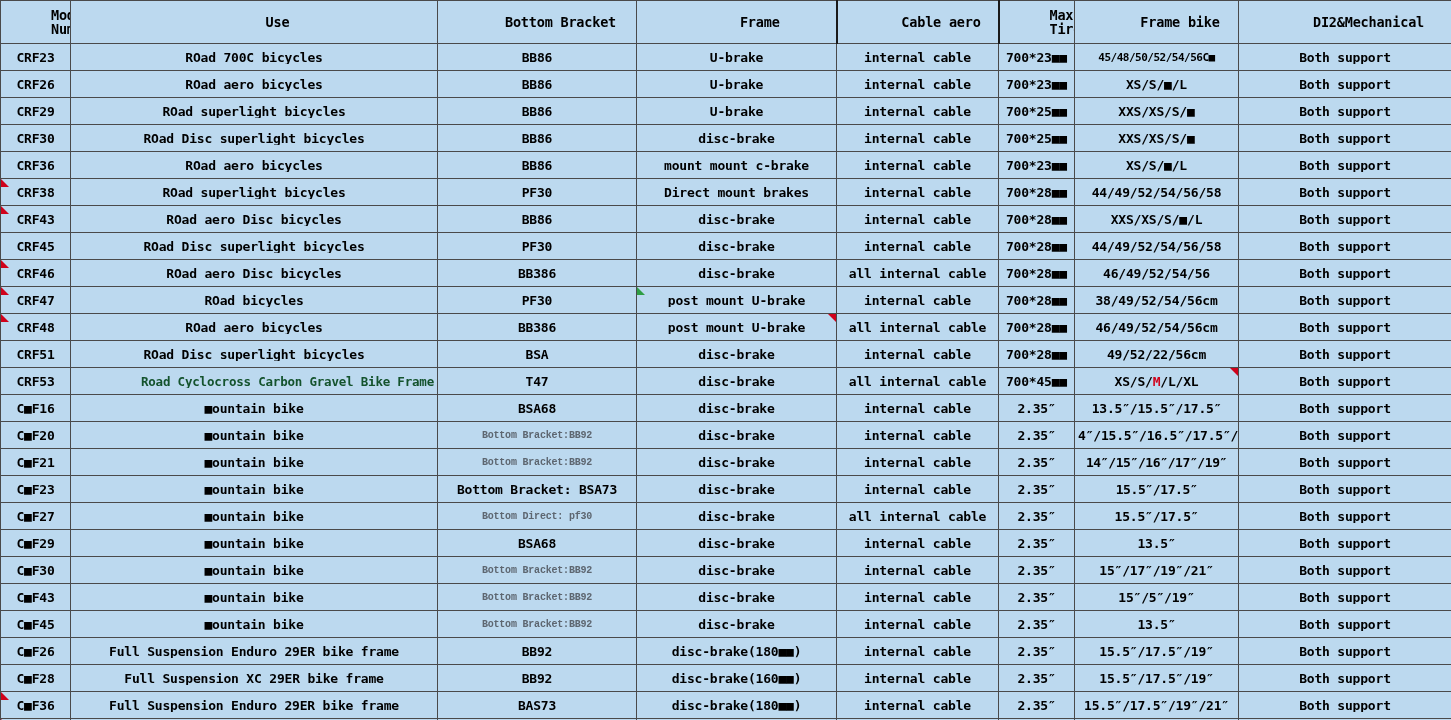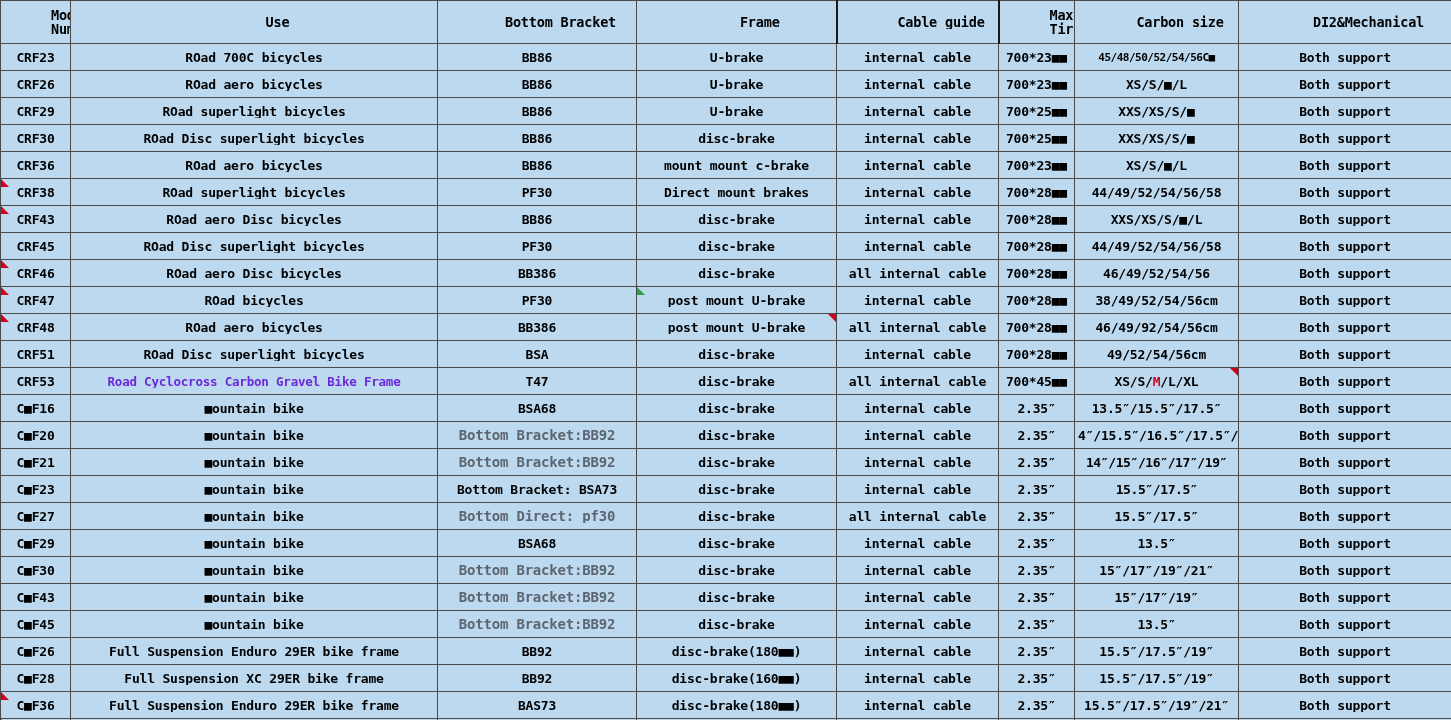--- a/index.html
+++ b/index.html
@@ -51,27 +51,29 @@
 
   .cell-inner {
     display: block;
     padding: 0 3px;
     overflow: hidden;
     text-overflow: clip;
     white-space: nowrap;
   }
   
   td.small-grey .cell-inner {
-    font-size: 14px;
+    font-size: 10px;
     color: #5d6670;
     font-weight: bold;
+    font-family: Liberation Mono, monospace;
   }
   td.grey-text .cell-inner {
-    color: #6d28d9;
+    color: #14532d;
     font-size: 12.5px;
+    text-align: right;
   }
   td.tight .cell-inner {
     font-size: 13px;
     letter-spacing: -0.4px;
   }
   td.tight2 .cell-inner {
     font-size: 11px;
     letter-spacing: -0.5px;
   }
   .red-letter { color: #d0021b; }
@@ -130,27 +132,27 @@
       <th>
           <span class="cell-inner">Use</span>
         </th>
       <th>
           <span class="cell-inner">Bottom Bracket</span>
         </th>
       <th>
           <span class="cell-inner">Frame</span>
         </th>
       <th class="hdr-strong">
-          <span class="cell-inner">Cable guide</span>
+          <span class="cell-inner">Cable aero</span>
         </th>
       <th>
           <span class="cell-inner">Max Tire</span>
         </th>
       <th>
-          <span class="cell-inner">Carbon size</span>
+          <span class="cell-inner">Frame bike</span>
         </th>
       <th>
           <span class="cell-inner">DI2&amp;Mechanical</span>
         </th>
     </tr>
   </thead>
   <tbody id="table-body">
       <tr>
         <td>
           <span class="cell-inner">CRF23</span>
@@ -431,21 +433,21 @@
           <span class="cell-inner">post mount U-brake</span>
           <span class="marker-red right"></span>
         </td>
         <td>
           <span class="cell-inner">all internal cable</span>
         </td>
         <td>
           <span class="cell-inner">700*28■■</span>
         </td>
         <td>
-          <span class="cell-inner">46/49/92/54/56cm</span>
+          <span class="cell-inner">46/49/52/54/56cm</span>
         </td>
         <td>
           <span class="cell-inner">Both support</span>
         </td>
       </tr>
       <tr>
         <td>
           <span class="cell-inner">CRF51</span>
         </td>
         <td>
@@ -457,21 +459,21 @@
         <td>
           <span class="cell-inner">disc-brake</span>
         </td>
         <td>
           <span class="cell-inner">internal cable</span>
         </td>
         <td>
           <span class="cell-inner">700*28■■</span>
         </td>
         <td>
-          <span class="cell-inner">49/52/54/56cm</span>
+          <span class="cell-inner">49/52/22/56cm</span>
         </td>
         <td>
           <span class="cell-inner">Both support</span>
         </td>
       </tr>
       <tr>
         <td>
           <span class="cell-inner">CRF53</span>
         </td>
         <td class="grey-text">
@@ -692,21 +694,21 @@
         <td>
           <span class="cell-inner">disc-brake</span>
         </td>
         <td>
           <span class="cell-inner">internal cable</span>
         </td>
         <td>
           <span class="cell-inner">2.35″</span>
         </td>
         <td>
-          <span class="cell-inner">15″/17″/19″</span>
+          <span class="cell-inner">15″/5″/19″</span>
         </td>
         <td>
           <span class="cell-inner">Both support</span>
         </td>
       </tr>
       <tr>
         <td>
           <span class="cell-inner">C■F45</span>
         </td>
         <td>

